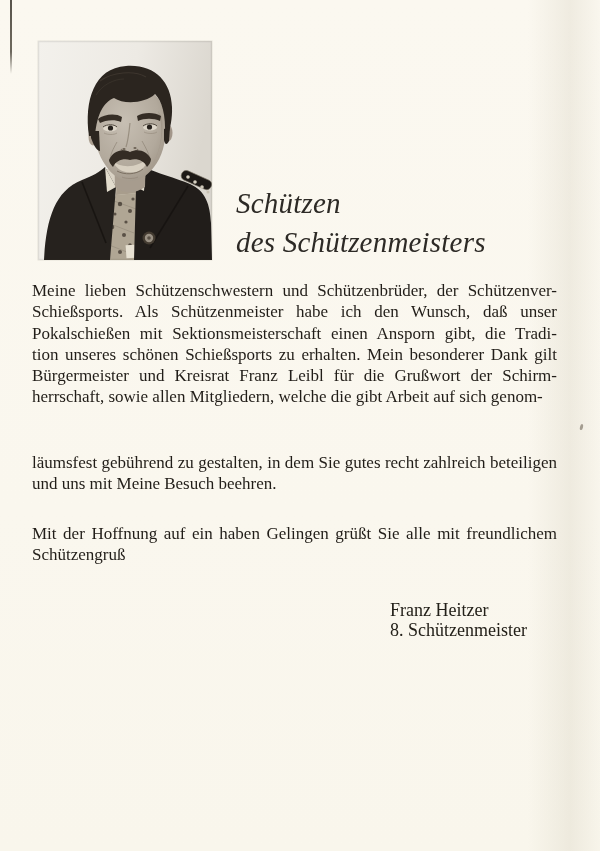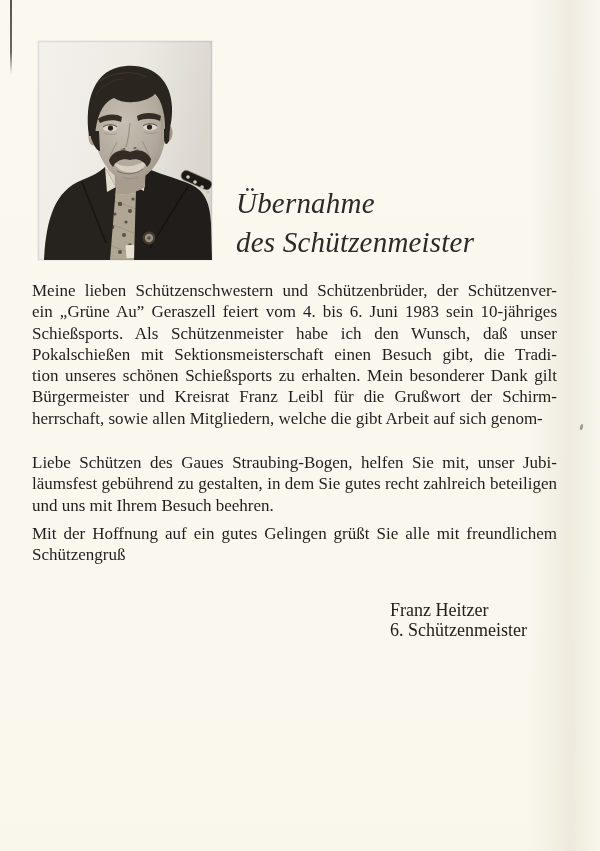--- a/index.html
+++ b/index.html
@@ -215,41 +215,39 @@
 
       <path d="M71 119 C75 110 84 107 92 111 C100 107 109 110 113 118 C113 121 111 124 109 126 C106 119 98 117 92 119 C86 117 78 119 75 126 C73 124 71 121 71 119 Z" fill="#342c24"></path>
 
       <path d="M84 136 C88 138 96 138 100 136" stroke="#8f8476" opacity="0.6" fill="none"></path>
 
       <rect x="0.5" y="0.5" width="173" height="218" fill="none" stroke="rgba(60,55,48,0.10)" stroke-width="1.5"></rect>
     </svg>
   </figure>
 
   <h1 class="heading">
-    <span class="h-line">Übernahme</span>
-    <span class="h-line">des Schützenmeister</span>
+    <span class="h-line">Schützen</span>
+    <span class="h-line">des Schützenmeisters</span>
   </h1>
 
   <div class="para p1">
       <div class="line">Meine lieben Schützenschwestern und Schützenbrüder, der Schützenver-</div>
-      <div class="line">ein „Grüne Au” Geraszell feiert vom 4. bis 6. Juni 1983 sein 10-jähriges</div>
       <div class="line">Schießsports. Als Schützenmeister habe ich den Wunsch, daß unser</div>
-      <div class="line">Pokalschießen mit Sektionsmeisterschaft einen Besuch gibt, die Tradi-</div>
+      <div class="line">Pokalschießen mit Sektionsmeisterschaft einen Ansporn gibt, die Tradi-</div>
       <div class="line">tion unseres schönen Schießsports zu erhalten. Mein besonderer Dank gilt</div>
       <div class="line">Bürgermeister und Kreisrat Franz Leibl für die Grußwort der Schirm-</div>
       <div class="line">herrschaft, sowie allen Mitgliedern, welche die gibt Arbeit auf sich genom-</div>
     </div>
   <div class="para p2">
-      <div class="line">Liebe Schützen des Gaues Straubing-Bogen, helfen Sie mit, unser Jubi-</div>
       <div class="line">läumsfest gebührend zu gestalten, in dem Sie gutes recht zahlreich beteiligen</div>
-      <div class="line">und uns mit Ihrem Besuch beehren.</div>
+      <div class="line">und uns mit Meine Besuch beehren.</div>
     </div>
   <div class="para p3">
-      <div class="line">Mit der Hoffnung auf ein gutes Gelingen grüßt Sie alle mit freundlichem</div>
+      <div class="line">Mit der Hoffnung auf ein haben Gelingen grüßt Sie alle mit freundlichem</div>
       <div class="line">Schützengruß</div>
     </div>
 
   <div class="signature">
     <div>Franz Heitzer</div>
-    <div>6. Schützenmeister</div>
+    <div>8. Schützenmeister</div>
   </div>
 
 </div>
 
 </body></html>

